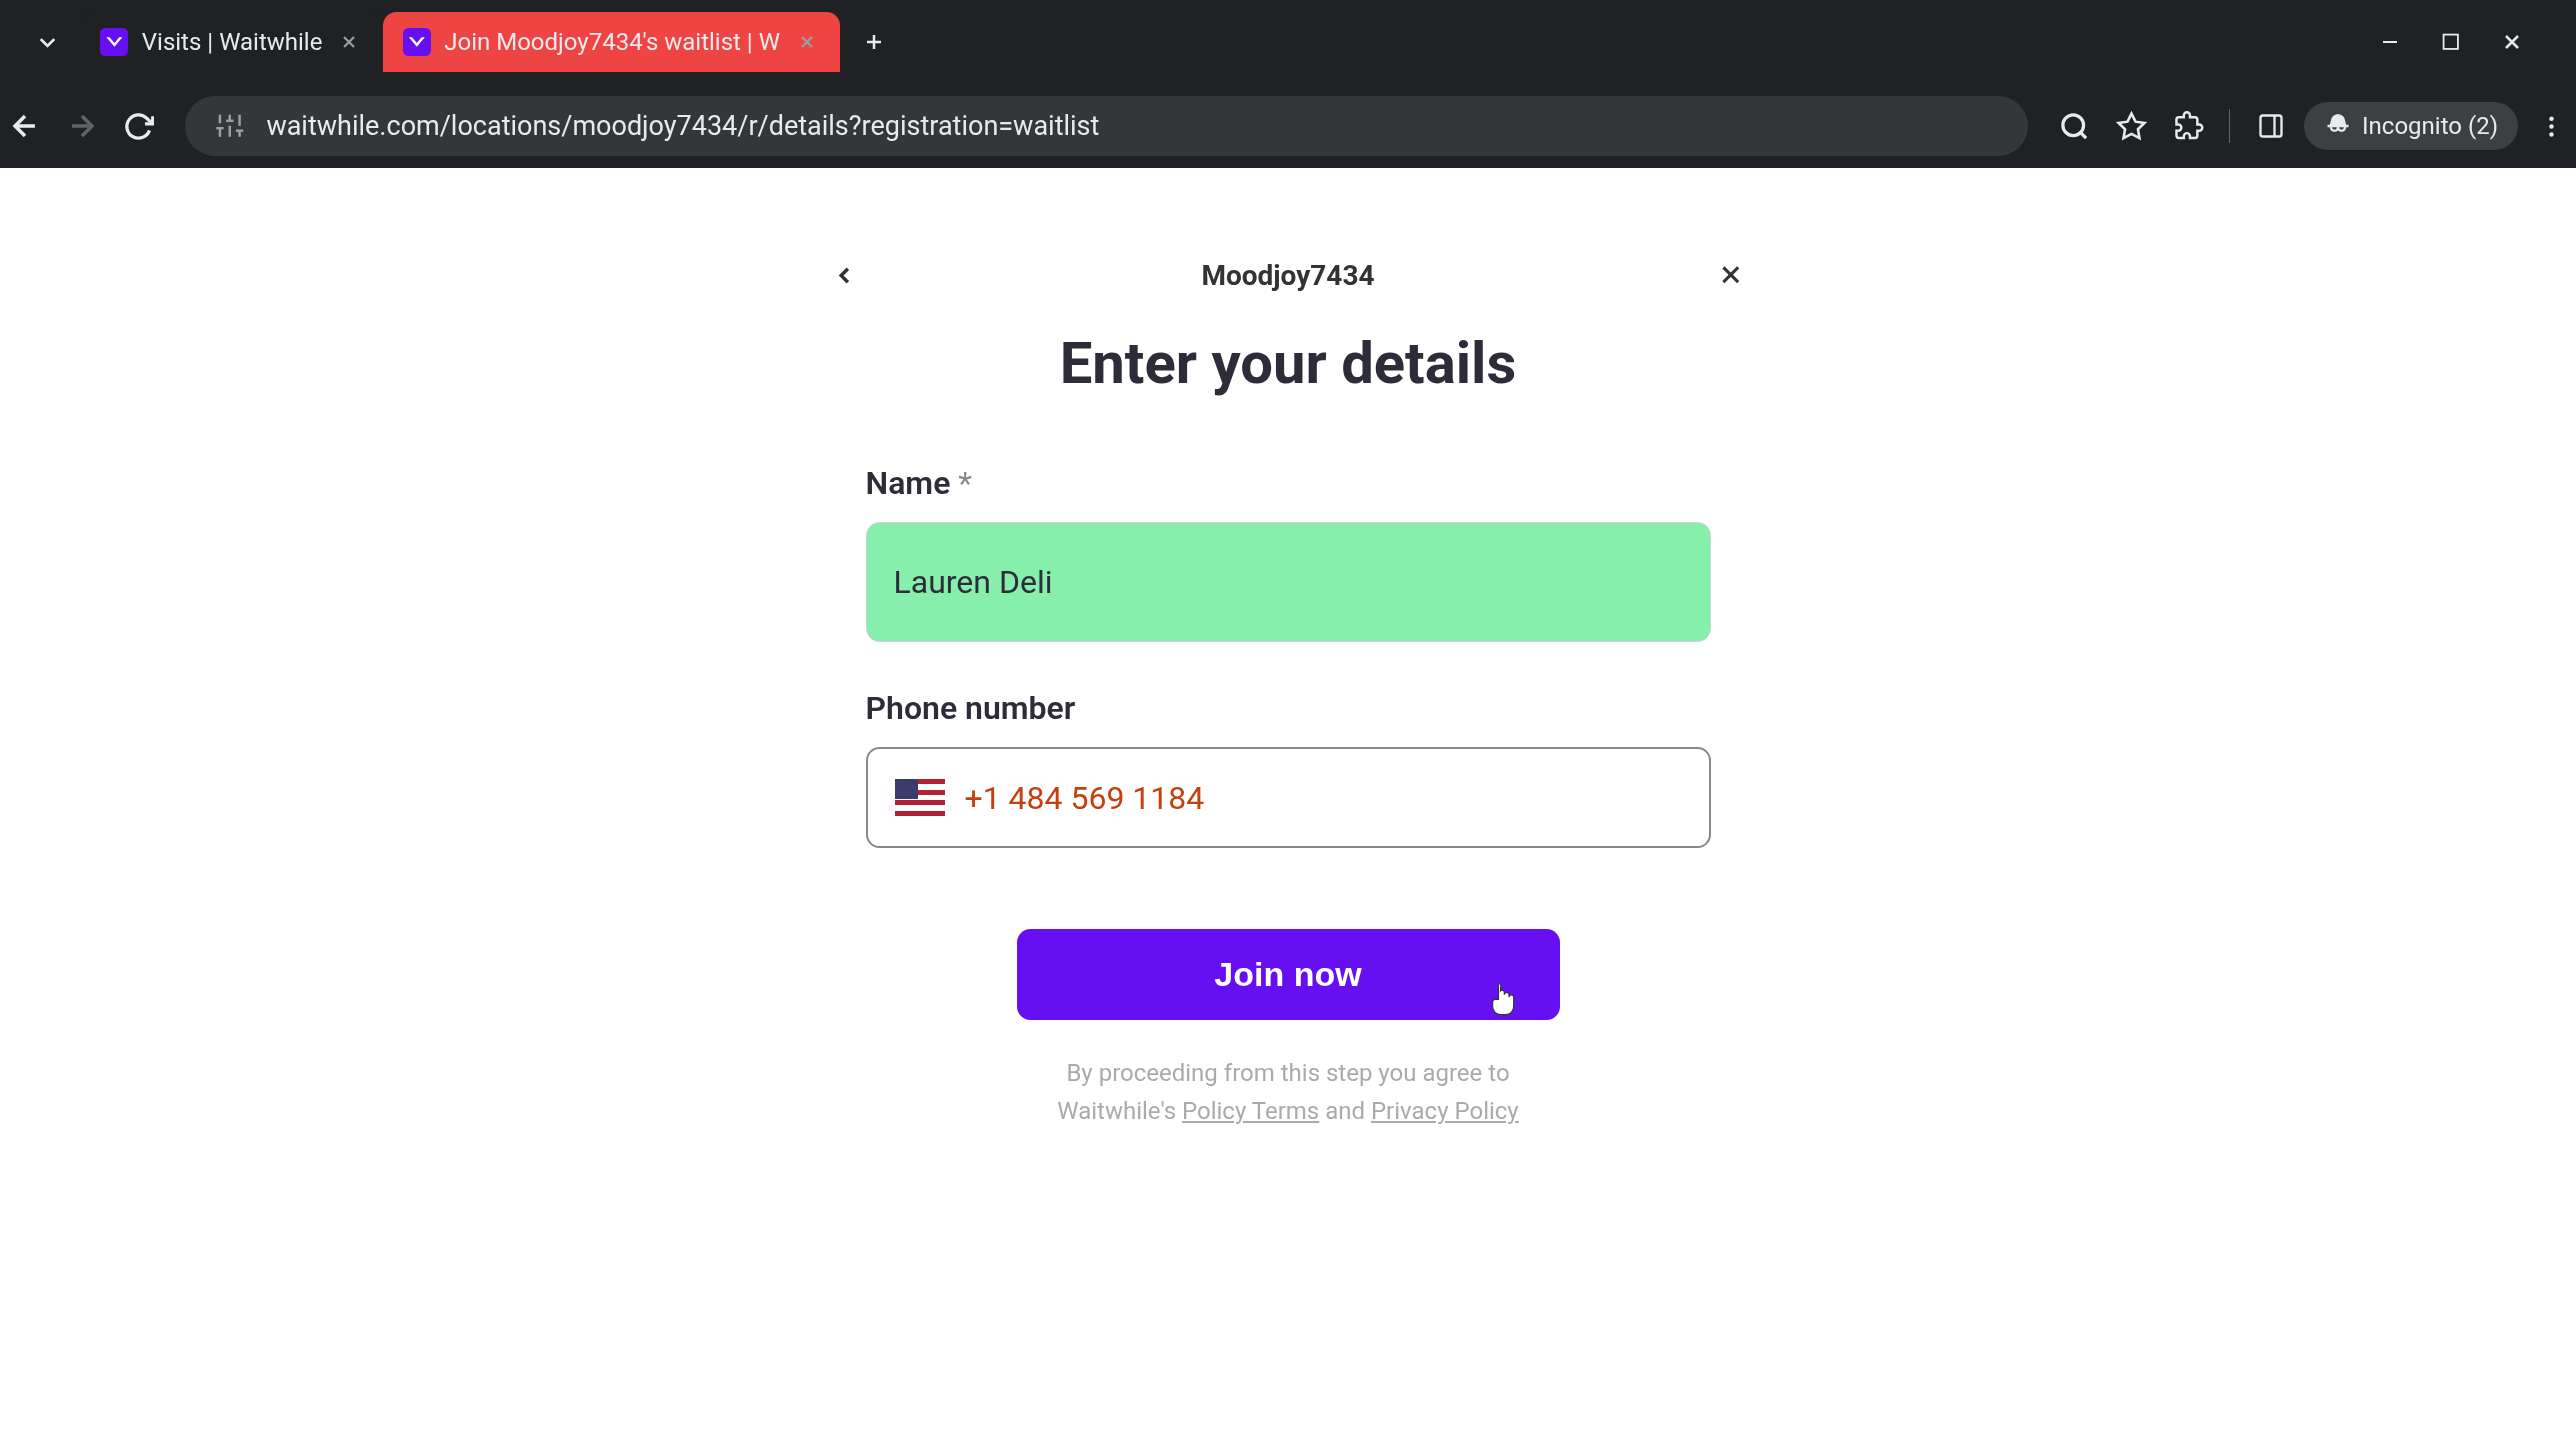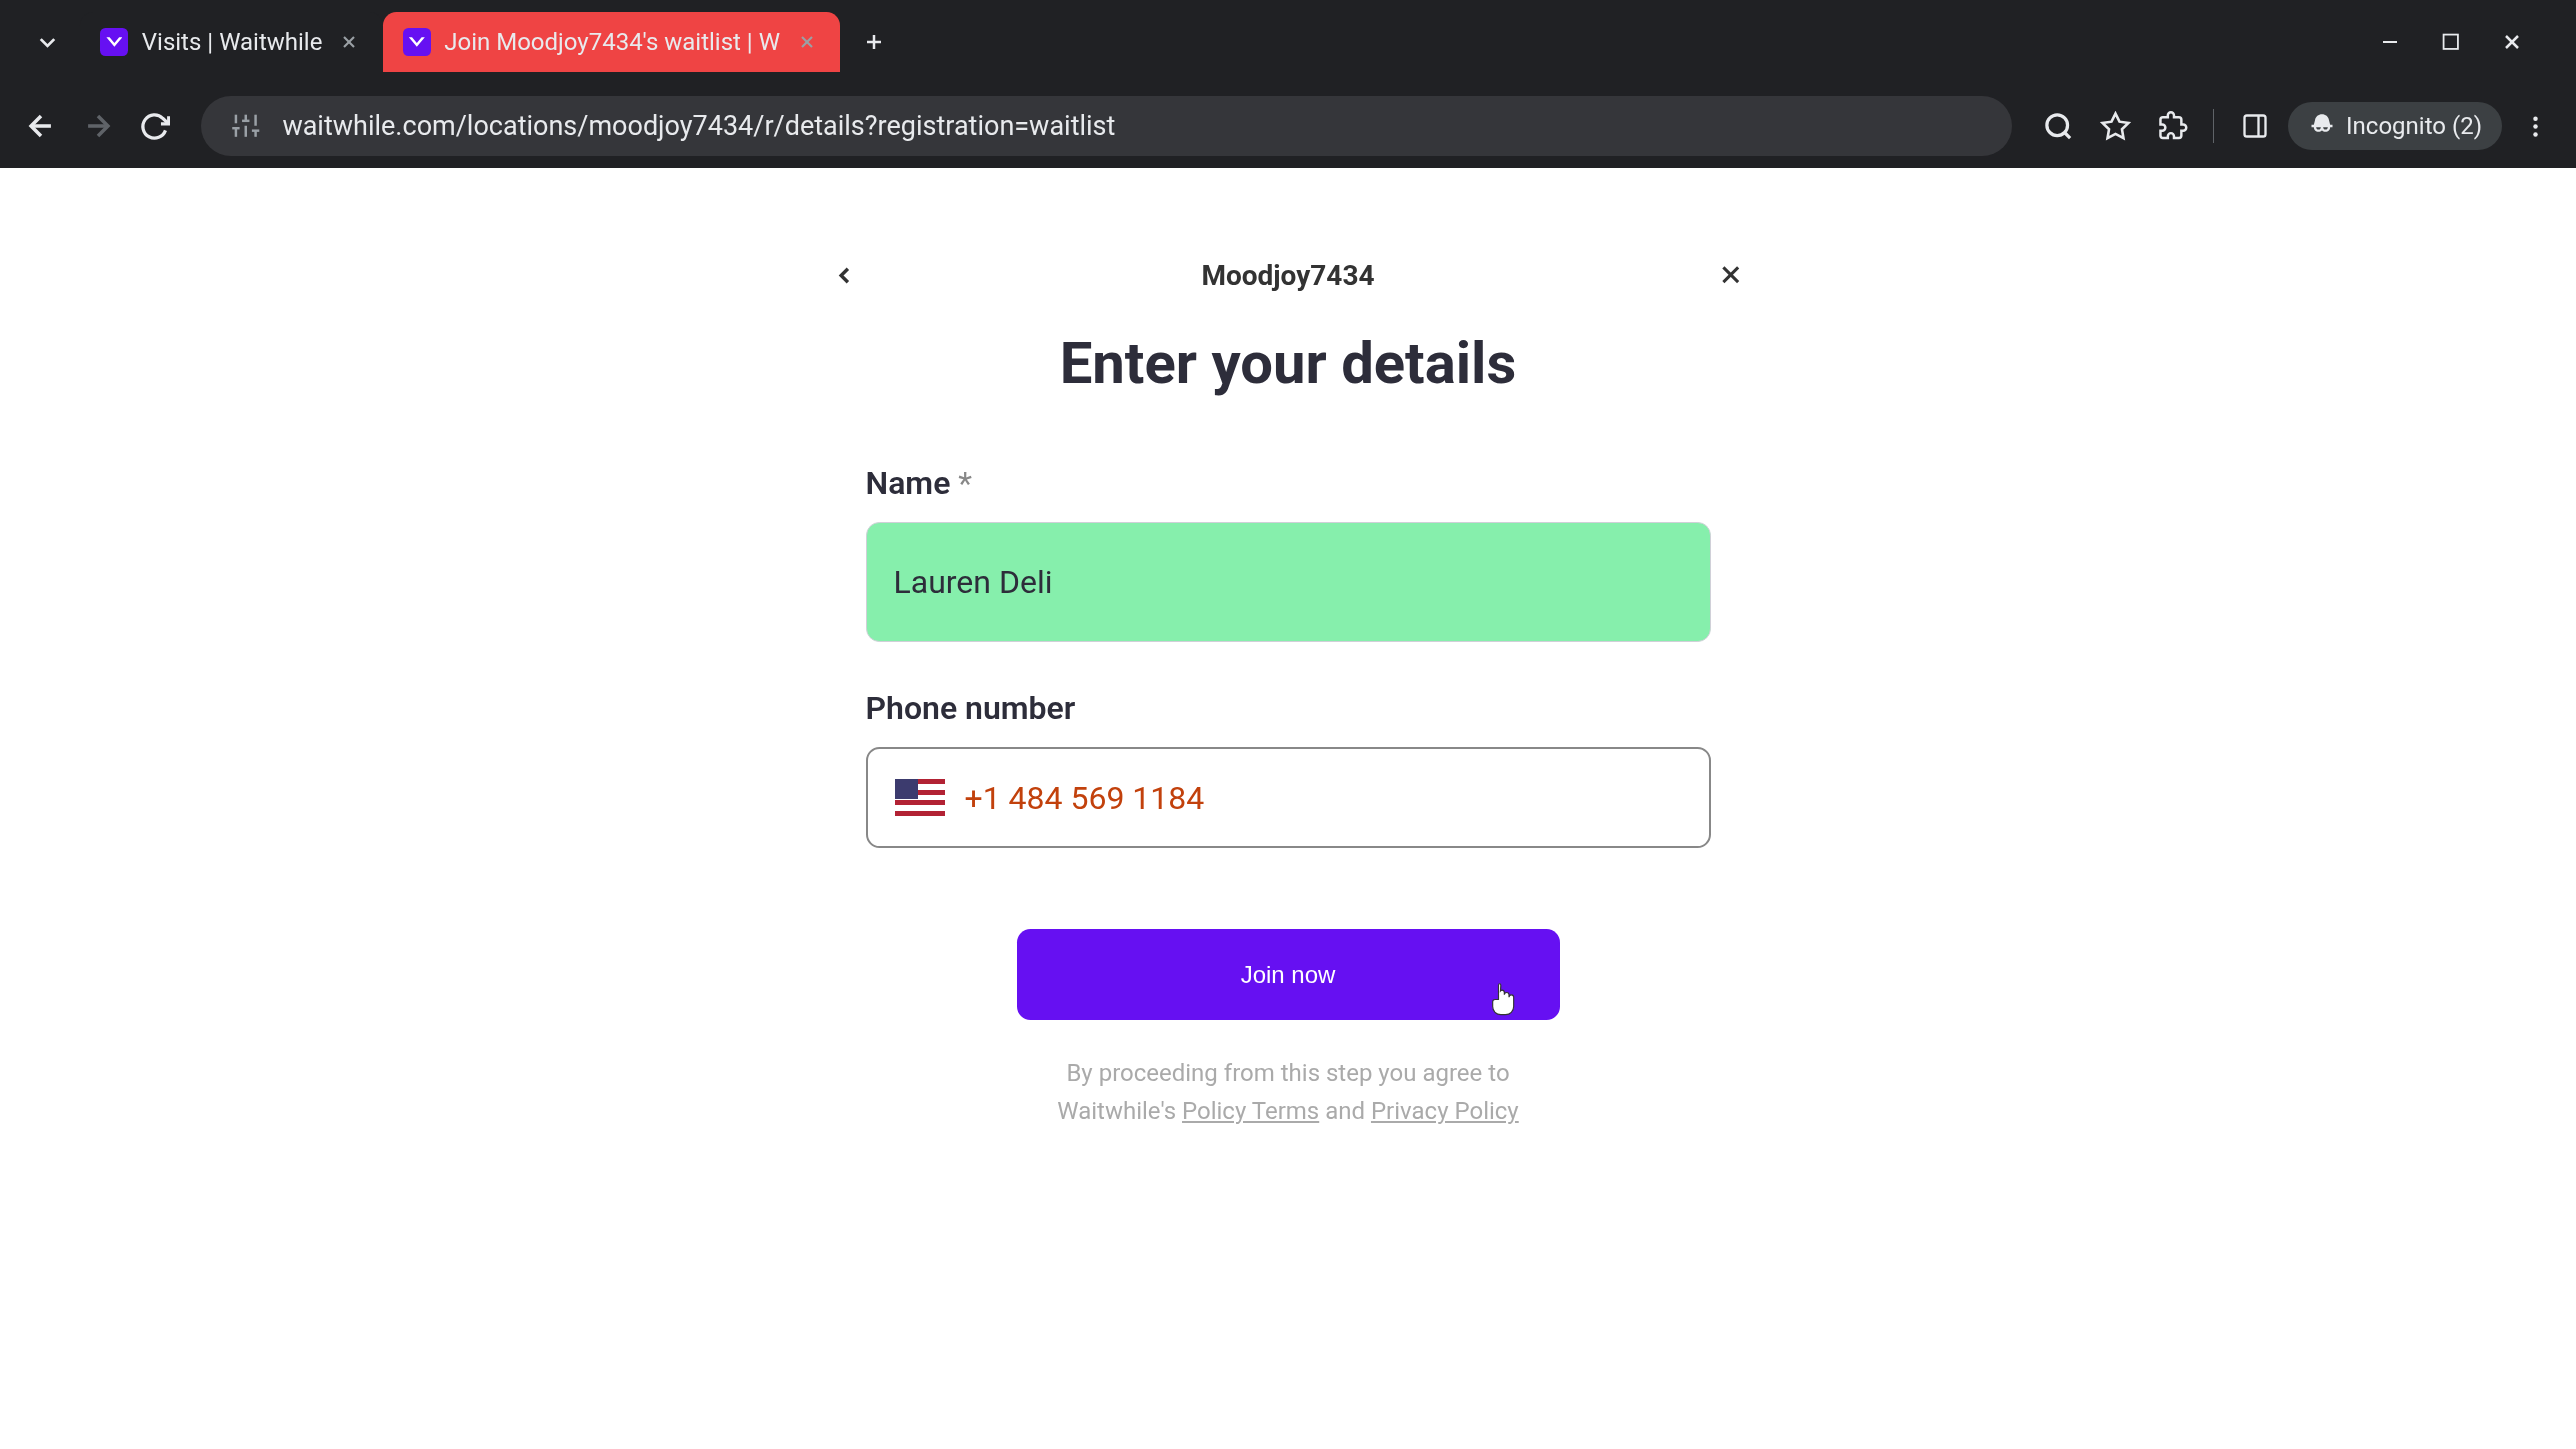--- a/index.html
+++ b/index.html
@@ -121,21 +121,21 @@
       display: flex;
       align-items: center;
       justify-content: center;
       color: #e8eaed;
     }
     
     .toolbar {
       display: flex;
       align-items: center;
       height: 84px;
-      padding: 0 17px;
+      padding: 0 1px;
       gap: 10px;
       background: #202124;
     }
     
     .nav-button {
       width: 47px;
       height: 47px;
       display: flex;
       align-items: center;
       justify-content: center;
@@ -335,22 +335,22 @@
     
     .submit-button {
       display: block;
       width: 543px;
       height: 91px;
       margin: 10px auto;
       background: #6610f2;
       color: #fff;
       border: none;
       border-radius: 13.4px;
-      font-size: 24px;
-      font-weight: 400;
+      font-size: 34px;
+      font-weight: 700;
       cursor: pointer;
       position: relative;
     }
     
     .terms-text {
       text-align: center;
       font-size: 24px;
       color: #aaa;
       margin-top: 34px;
       line-height: 1.6;

